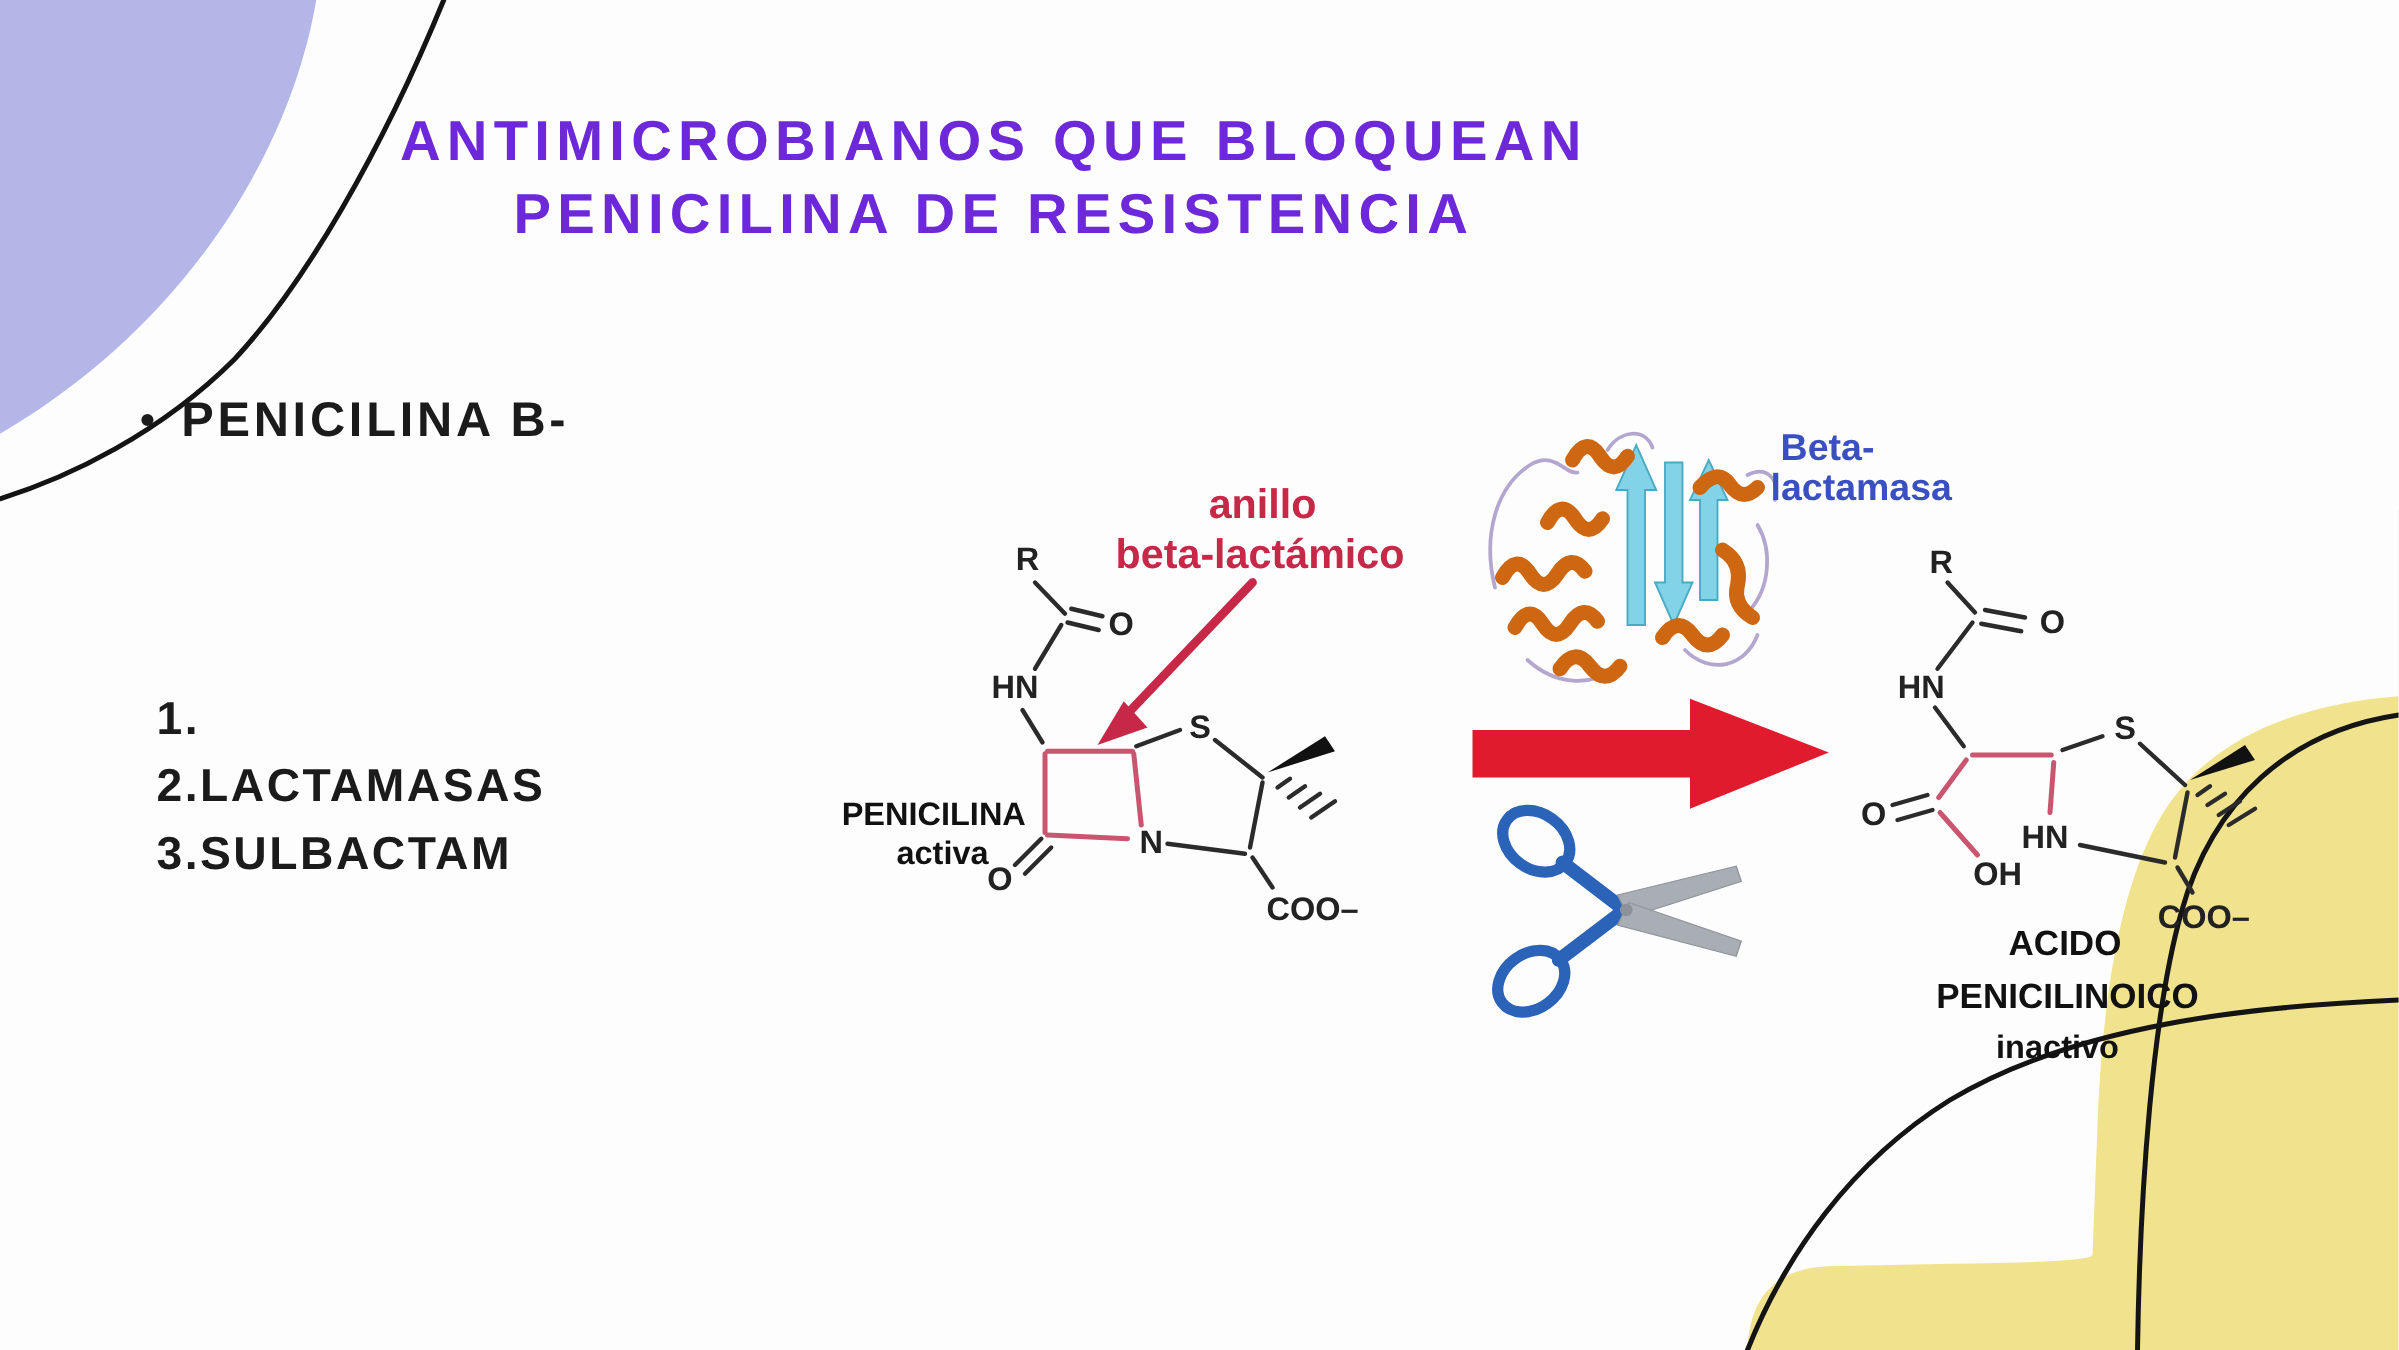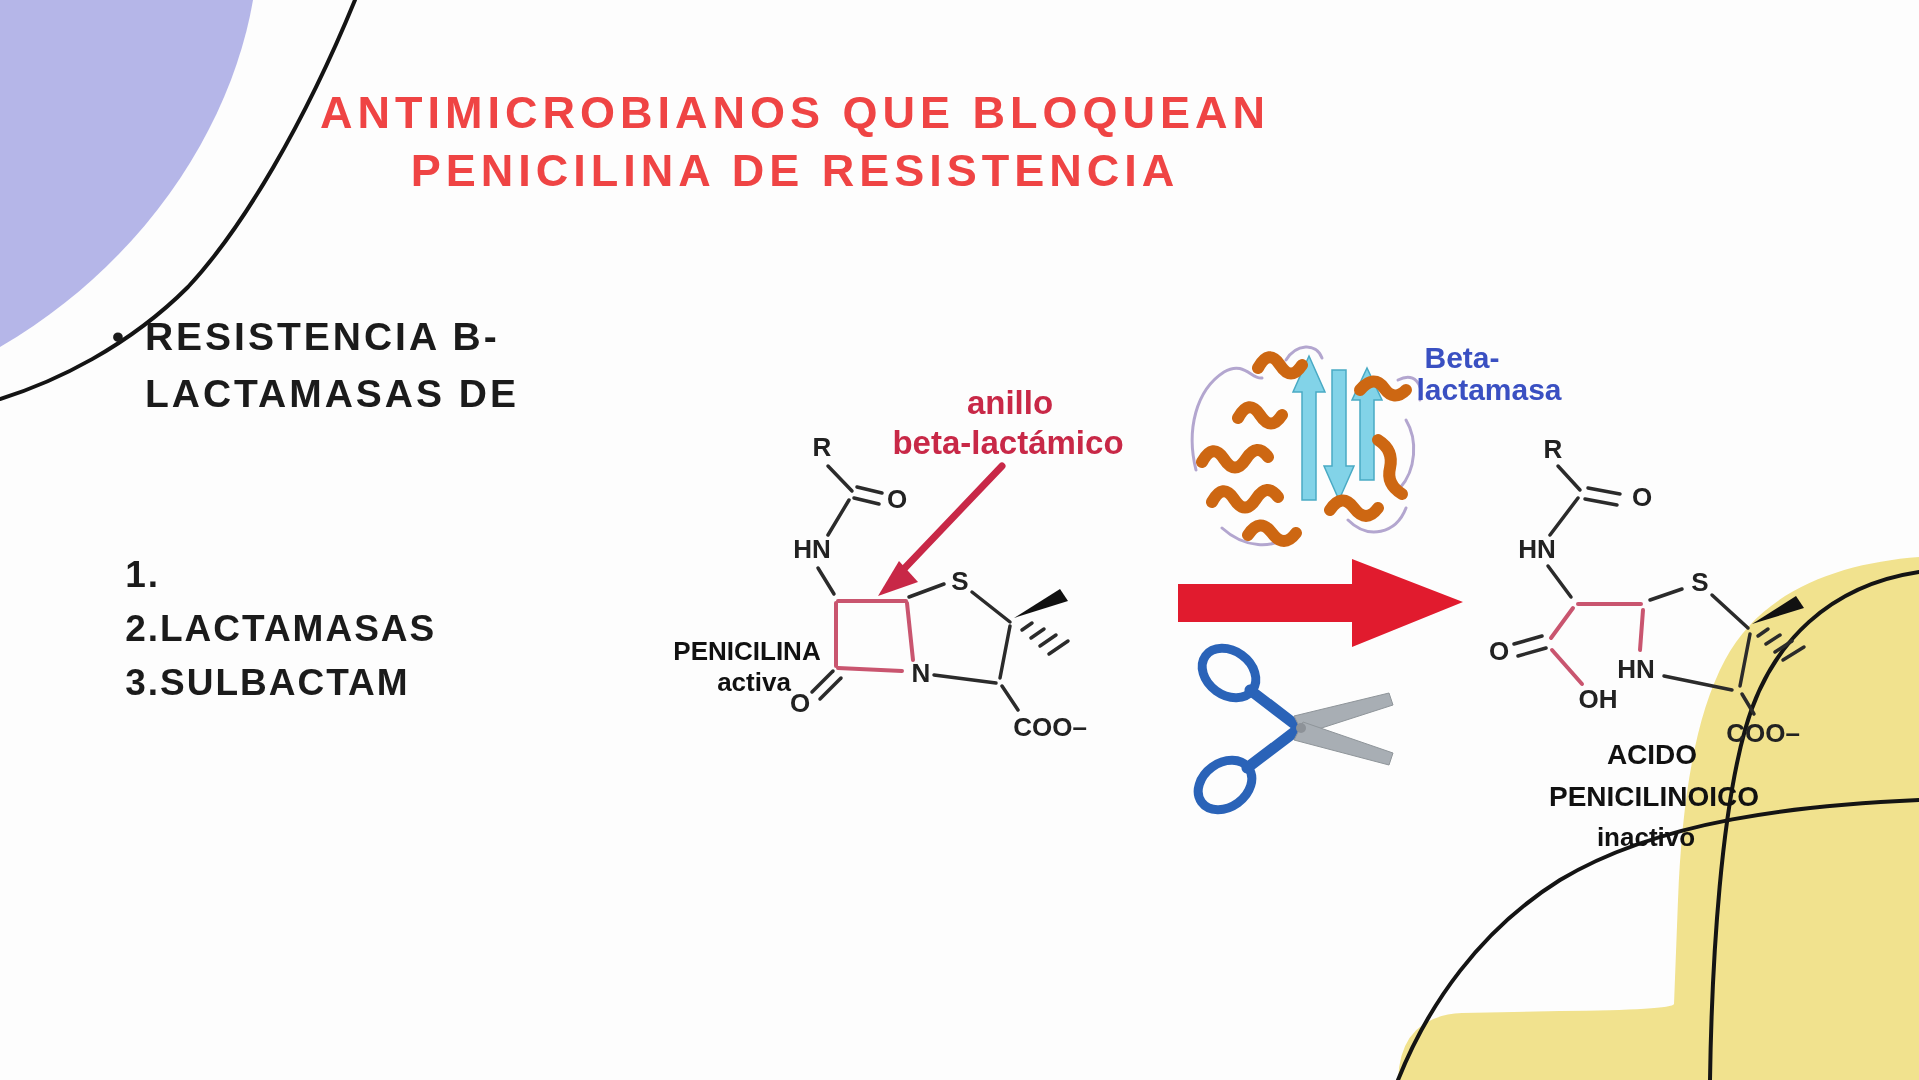--- a/index.html
+++ b/index.html
@@ -1,20 +1,20 @@
 <!DOCTYPE html>
 <html><head>
 <meta charset="utf-8">
 <style>
   html,body{margin:0;padding:0;background:#e9e9e9;}
   .slide{position:relative;width:1919px;height:1080px;overflow:hidden;background:#fdfdfd;
          font-family:"Liberation Sans",sans-serif;color:#1c1c1c;}
   .layer{position:absolute;inset:0;width:1919px;height:1080px;}
   .title{position:absolute;left:285px;top:84px;width:1020px;text-align:center;
-         font-size:45px;font-weight:700;letter-spacing:5px;line-height:58px;color:#ef4444;}
+         font-size:45px;font-weight:700;letter-spacing:5px;line-height:58px;color:#6d28d9;}
   .bullet{position:absolute;left:112px;top:308px;display:flex;gap:18px;
           font-size:39px;font-weight:700;letter-spacing:3px;line-height:57px;color:#1b1b1b;}
   .bullet .dot{font-size:34px;line-height:57px;}
   .inhibitors{position:absolute;left:108px;top:548px;font-size:37px;font-weight:700;
               letter-spacing:2px;line-height:54px;color:#1b1b1b;}
   .inh-row{display:flex;}
   .inh-num{width:52px;text-align:right;}
   svg text{font-family:"Liberation Sans",sans-serif;}
   .atom{font-weight:700;font-size:26px;fill:#222;}
   .cap{font-weight:700;font-size:26px;fill:#111;}
@@ -165,22 +165,21 @@
   </svg>
 
   <div class="title">
     <div>ANTIMICROBIANOS QUE BLOQUEAN</div>
     <div>PENICILINA DE RESISTENCIA</div>
   </div>
 
   <div class="bullet">
     <span class="dot">•</span>
     <div>
-      <div>RESISTENCIA B-</div>
-      <div>LACTAMASAS DE</div>
+      <div>PENICILINA B-</div>
     </div>
   </div>
 
   <div class="inhibitors">
     <div class="inh-row">
       <span class="inh-num">1.</span>
     </div>
     <div class="inh-row">
       <span class="inh-num">2.</span>
       <span>LACTAMASAS</span>

